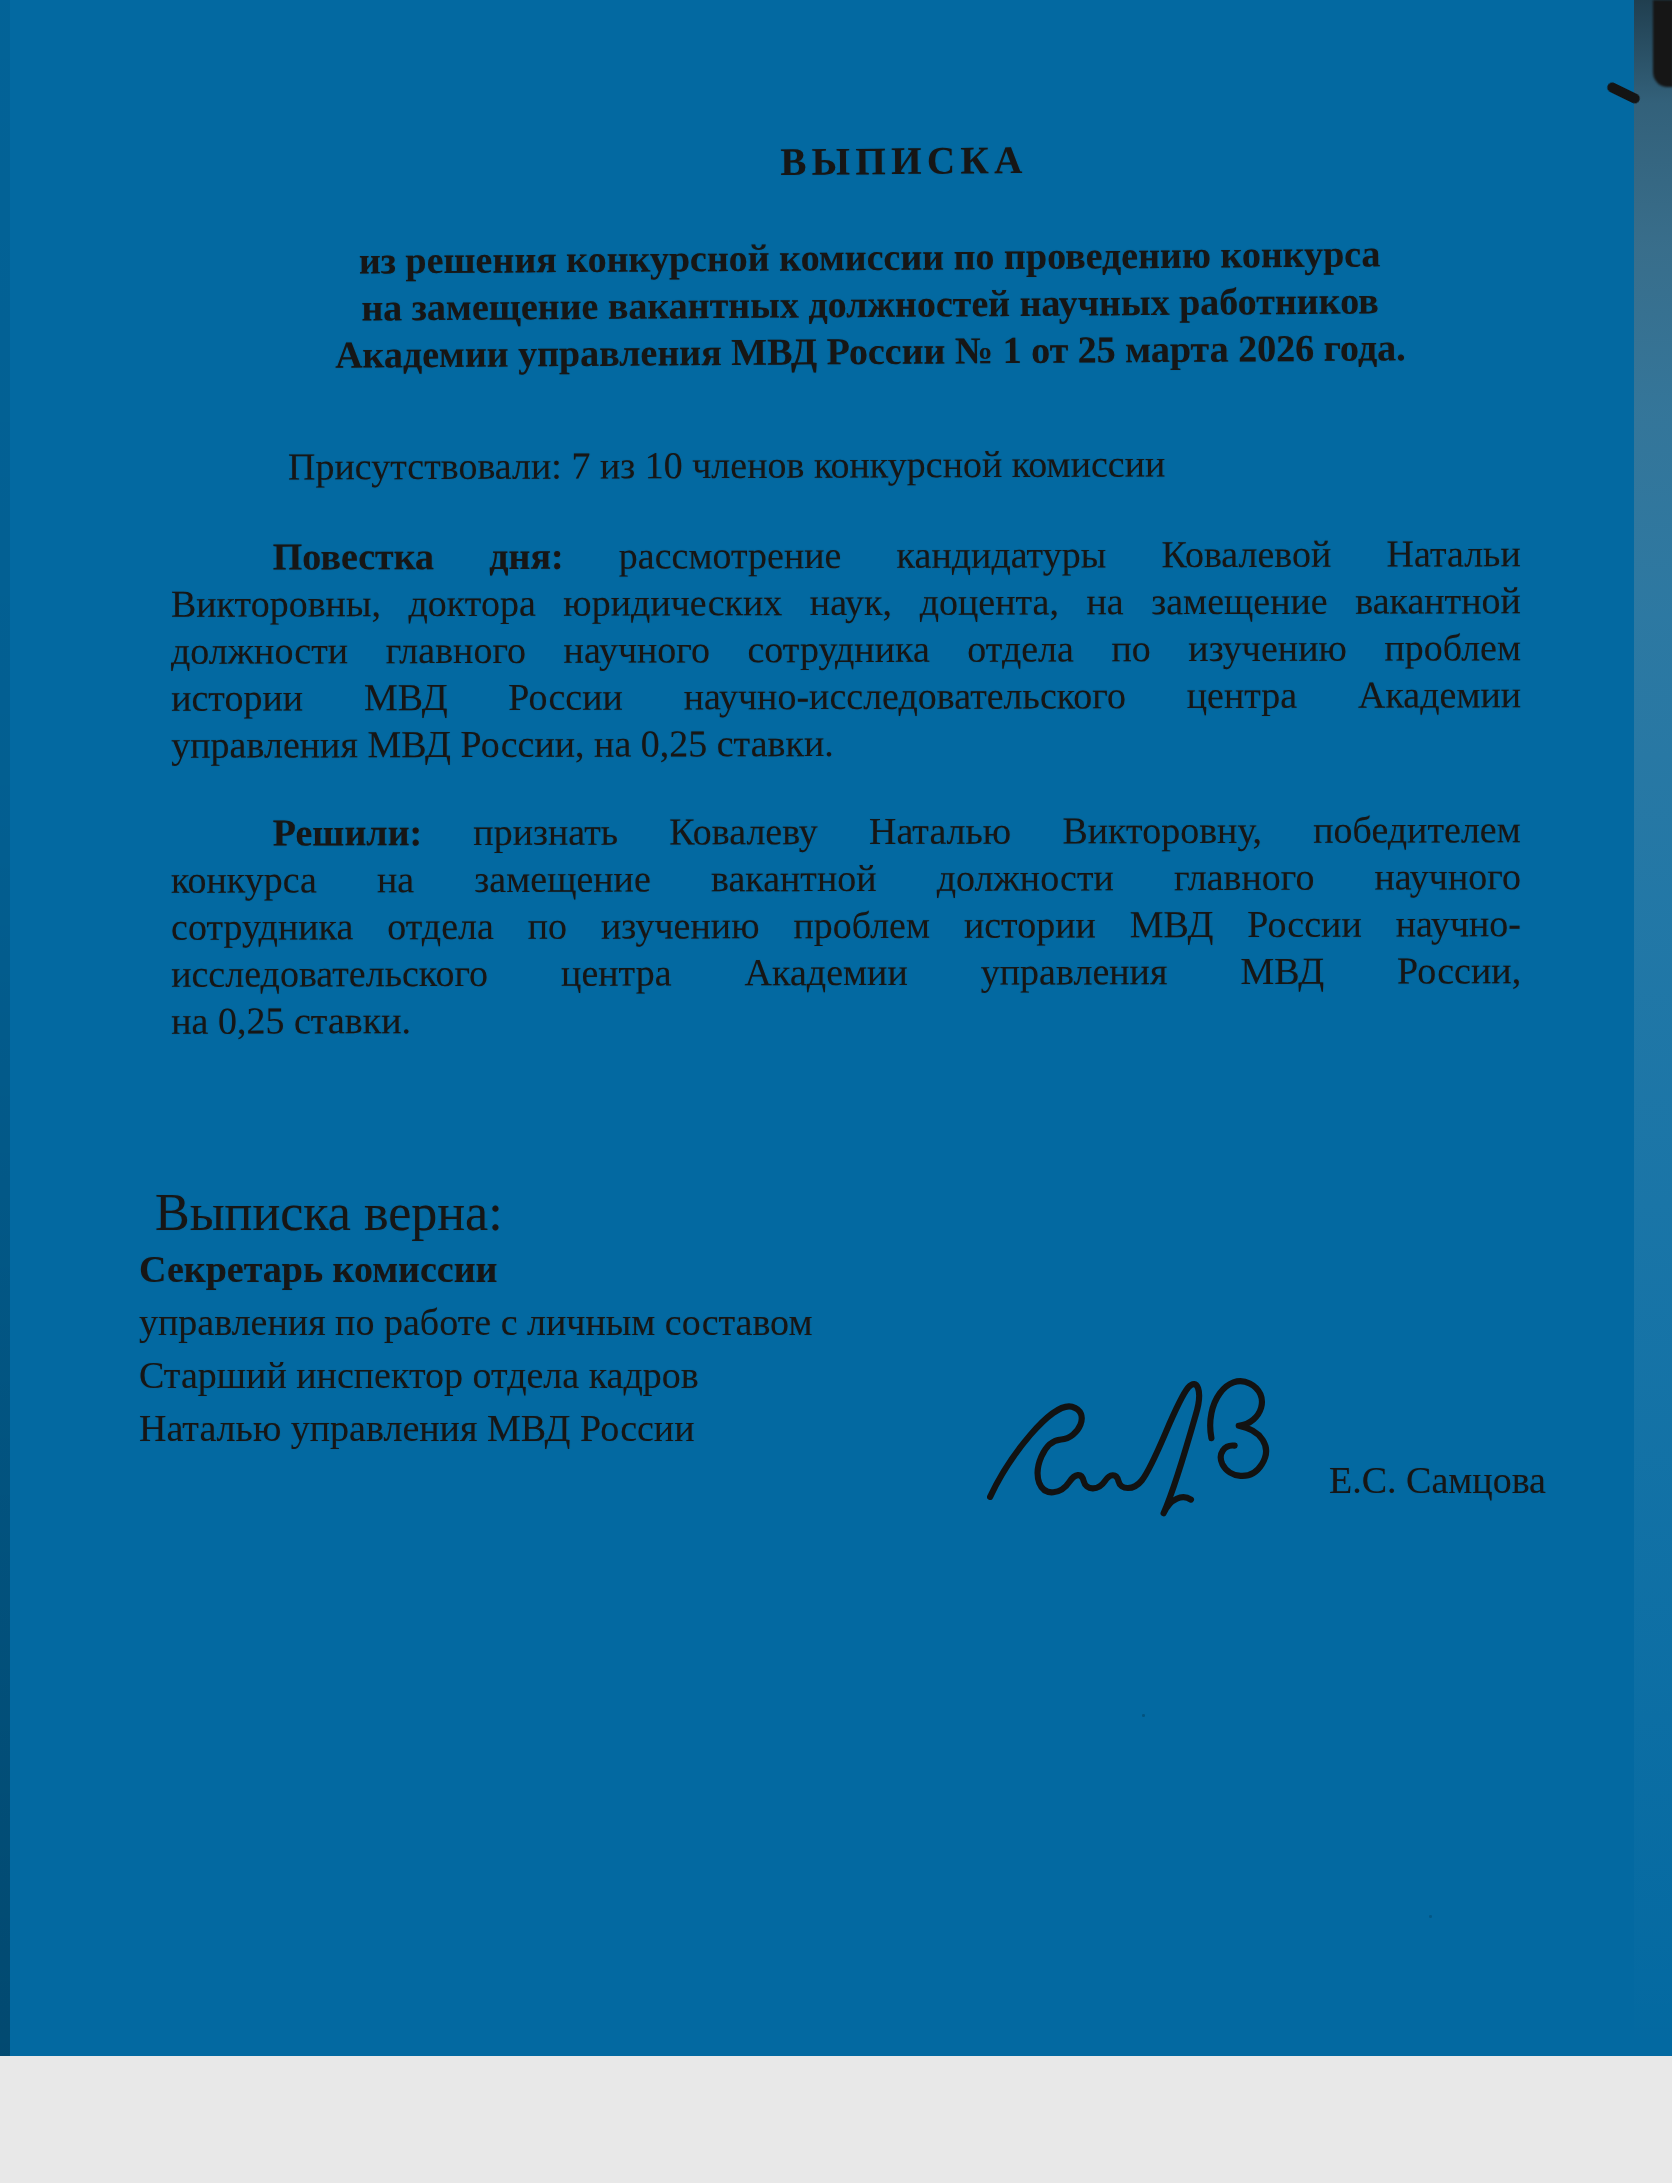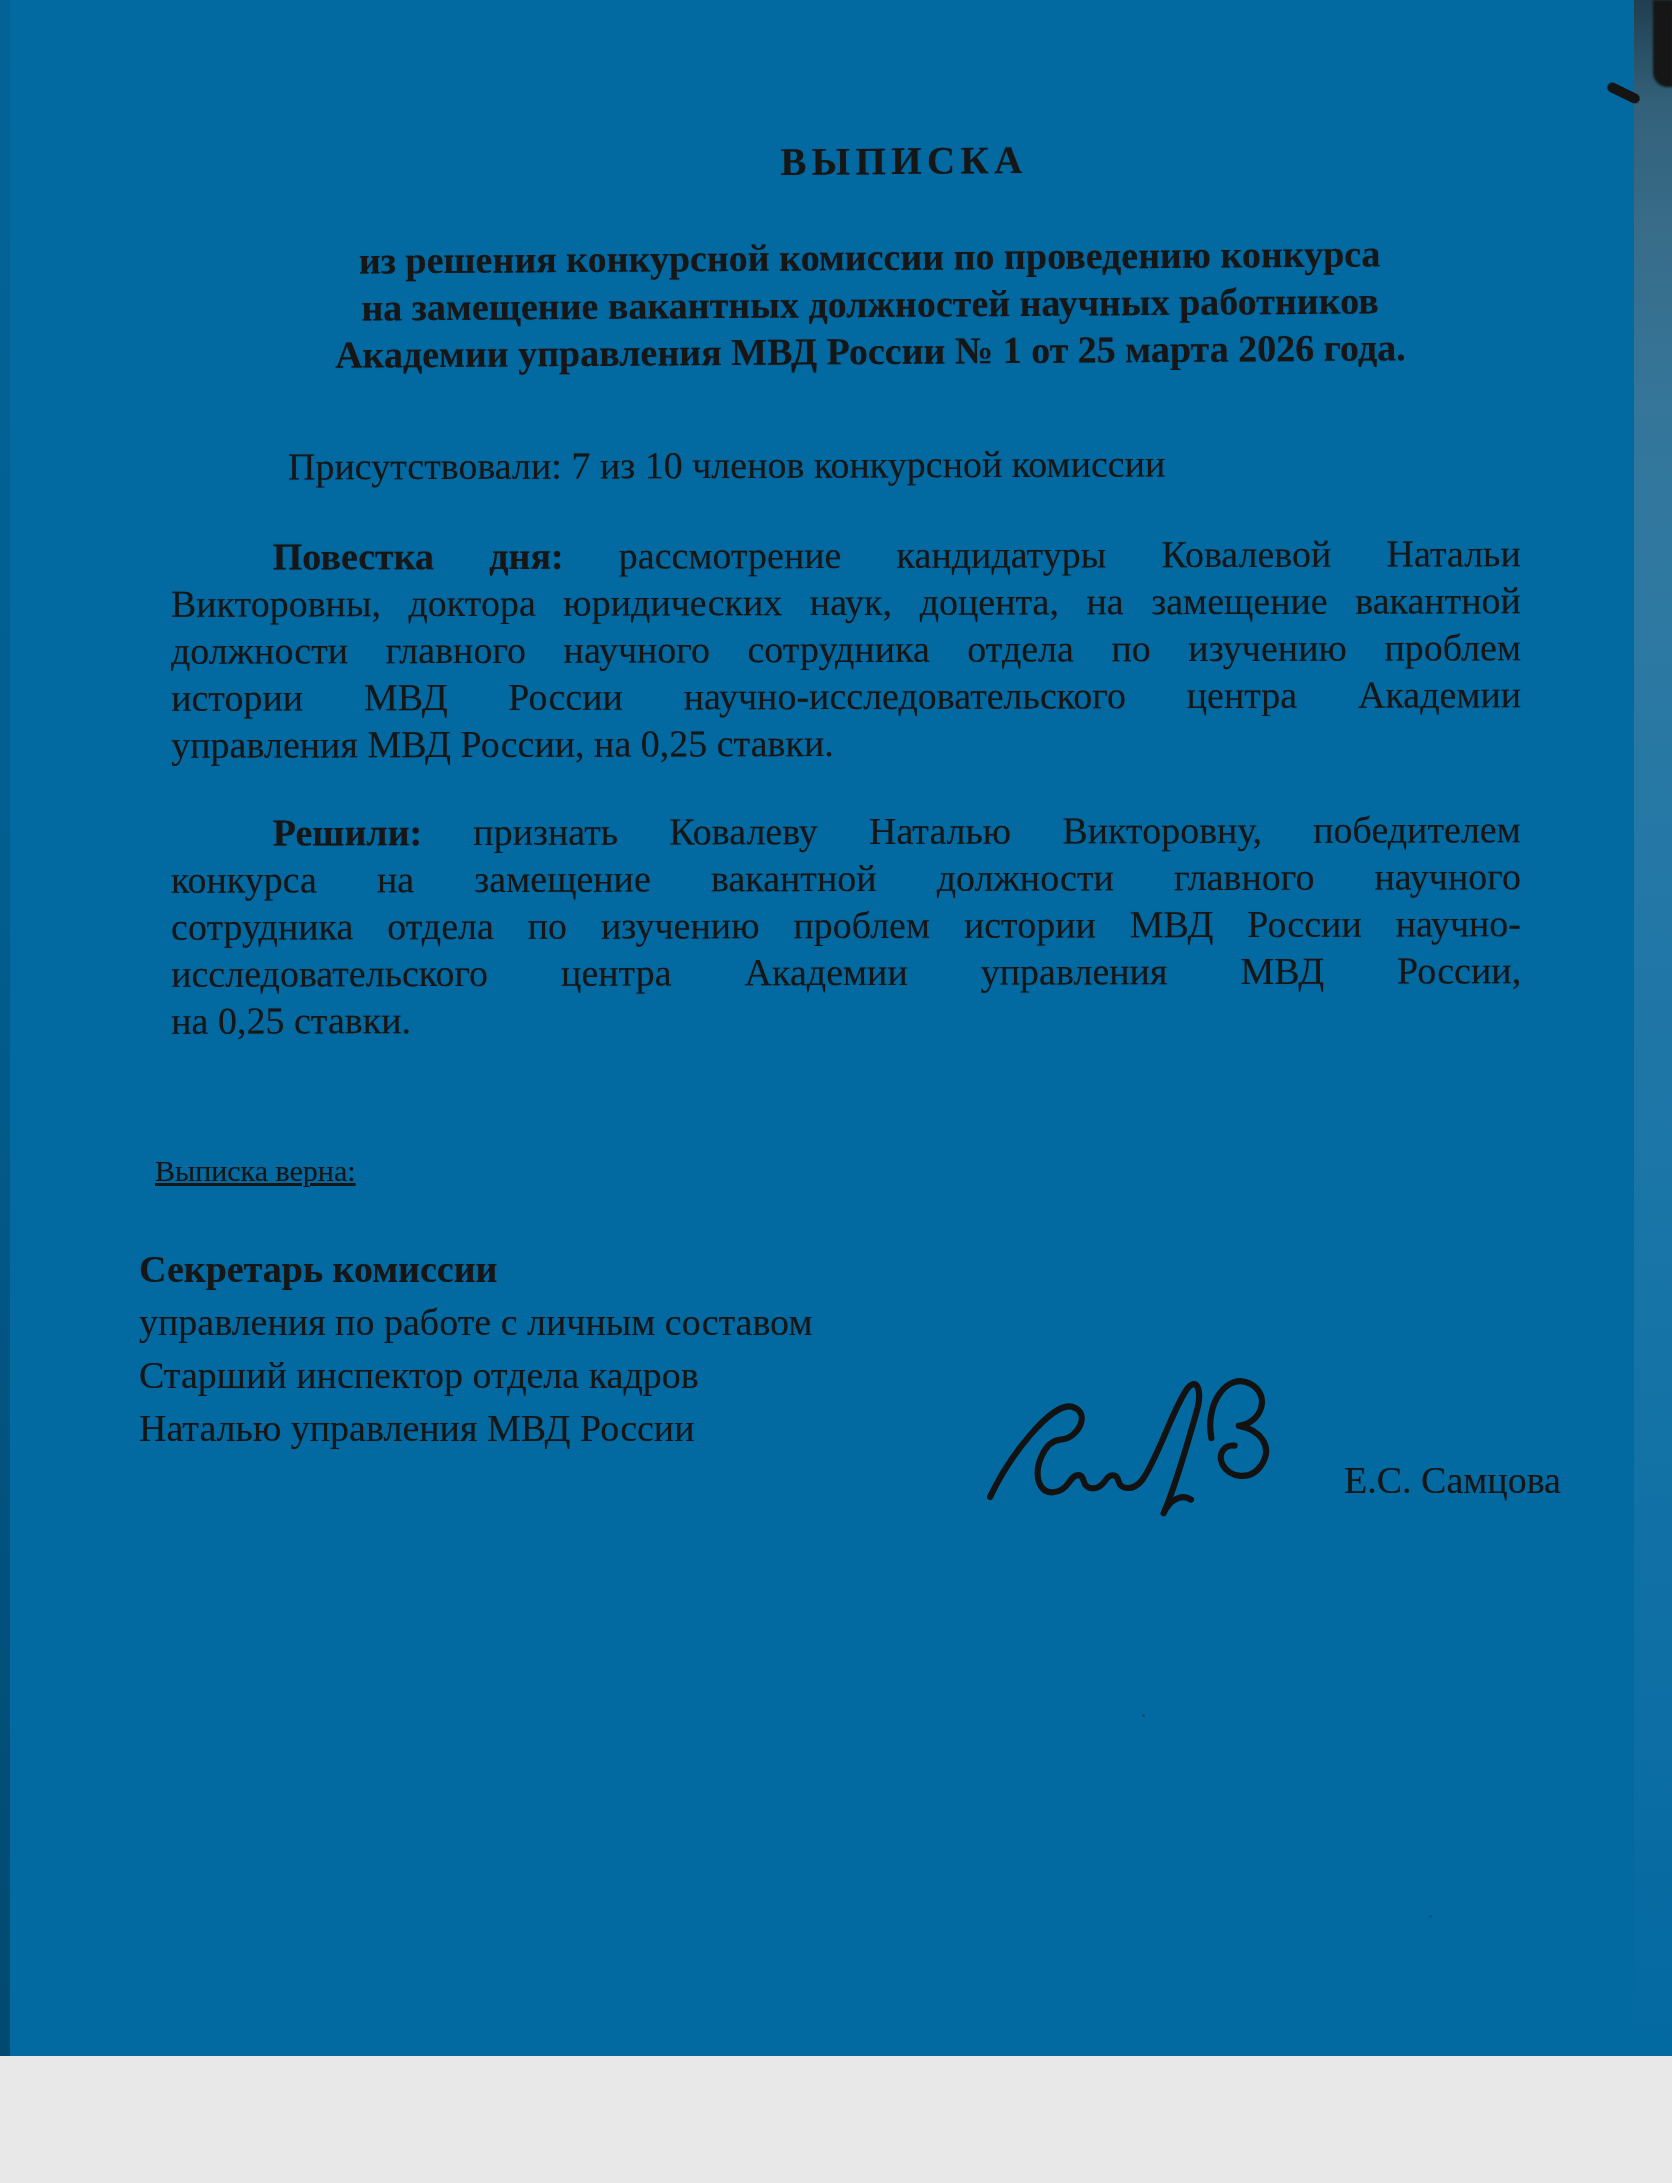--- a/index.html
+++ b/index.html
@@ -41,33 +41,33 @@
     transform: rotate(-0.15deg);
   }
   .para-agenda { top: 532px; }
   .para-decision { top: 808px; }
   .jline { text-align: justify; text-align-last: justify; }
   .firstline { text-indent: 102px; }
   .lastline { text-align: left; }
   .b { font-weight: bold; }
 
   .certification {
-    position: absolute; left: 155px; top: 1147px;
-    font-size: 30px; line-height: 47px; text-decoration: underline;
+    position: absolute; left: 155px; top: 1189px;
+    font-size: 52px; line-height: 47px;
   }
 
   .sig-block {
     position: absolute; left: 139px; top: 1243px; width: 837px;
     font-size: 38px; line-height: 53px;
   }
   .sig-role-title { font-weight: bold; }
 
   .sig-name {
     position: absolute; left: 1329px; top: 1457px; width: 281px;
-    font-size: 38px; line-height: 47px; margin-left: 15px;
+    font-size: 38px; line-height: 47px;
   }
 
   .signature-svg {
     position: absolute; left: 971px; top: 1353px;
     width: 321px; height: 188px;
   }
 
   
   .edge-left {
     position: absolute; left: 0; top: 0; bottom: 0; width: 10px;

